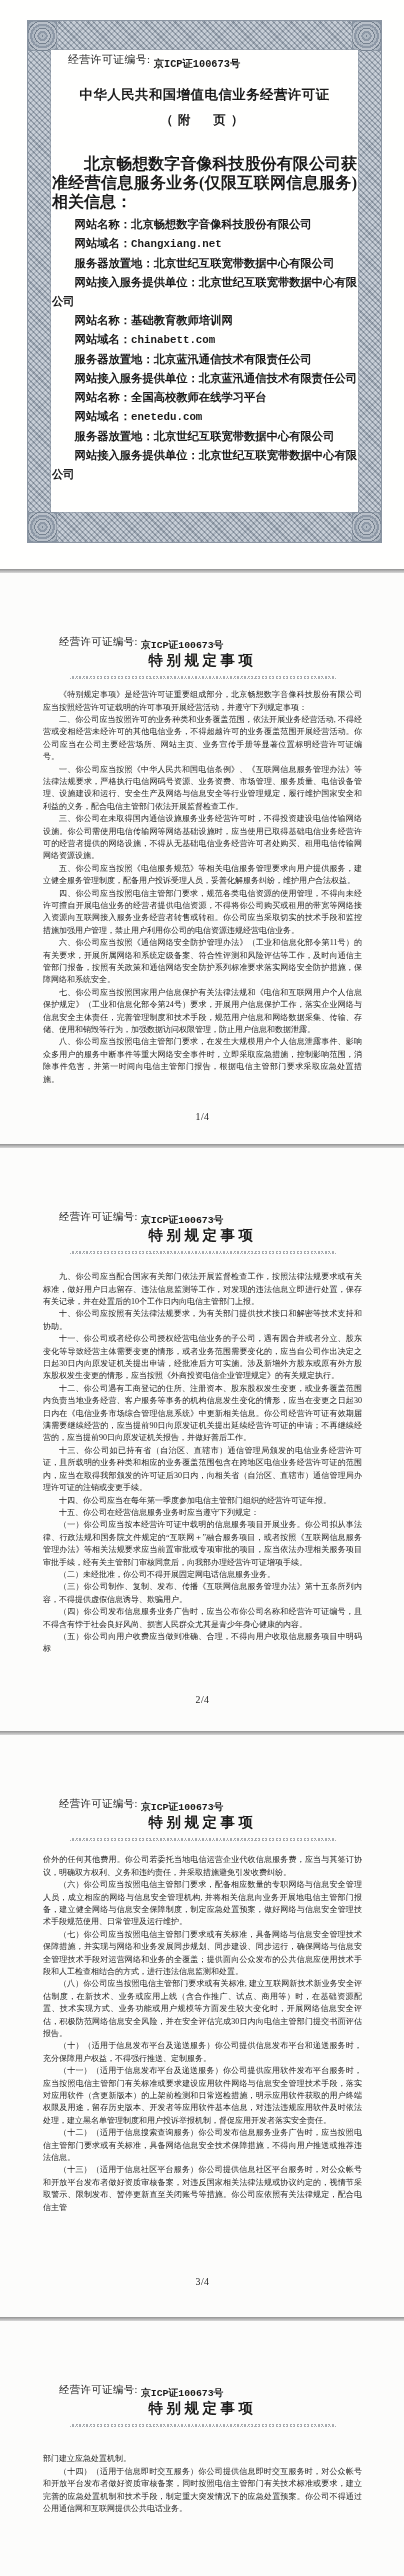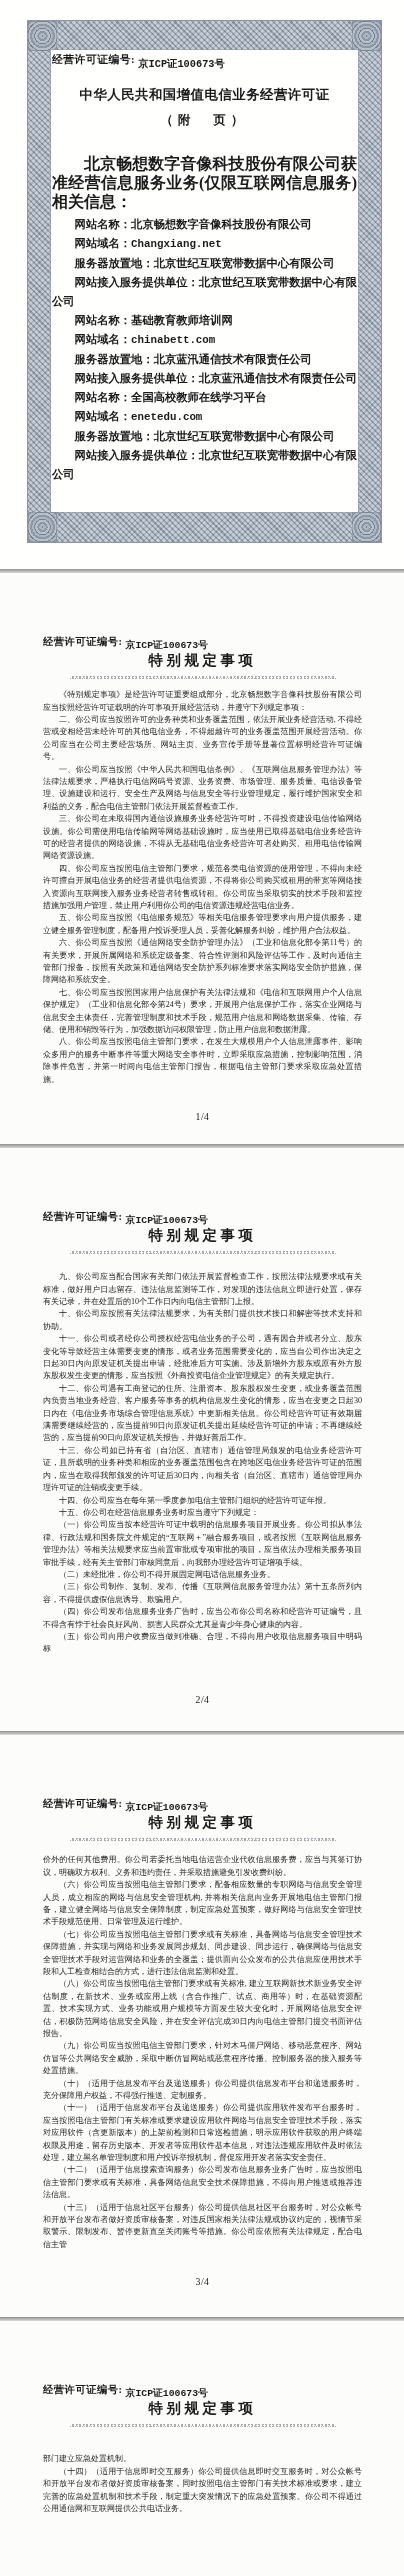--- a/index.html
+++ b/index.html
@@ -18,21 +18,21 @@
   .fs-top{left:0;right:0;top:0;height:29px;}
   .fs-bottom{left:0;right:0;bottom:0;height:30px;}
   .fs-left{left:0;top:0;bottom:0;width:23px;}
   .fs-right{right:0;top:0;bottom:0;width:23px;}
   .fc{position:absolute;width:29px;height:30px;background:
       repeating-radial-gradient(circle at 50% 50%, #75818f 0 1px, #aeb7c1 1px 3.1px, #8d98a6 3.1px 5.2px, #b9c0c9 5.2px 7.2px);
       box-shadow:inset 0 0 0 0.5px #7f8a98;}
   .fc-tl{left:0;top:0}.fc-tr{right:0;top:0}.fc-bl{left:0;bottom:0}.fc-br{right:0;bottom:0}
   .frame-inner{position:absolute;left:23px;top:29px;right:23px;bottom:30px;background:#fffffe;box-shadow:0 0 0 0.5px #8b95a2;}
   .cert-content{position:absolute;left:52px;top:53px;width:305px;}
-  .lic-label{font-size:10.8px;font-weight:bold;letter-spacing:0.5px;}
+  .lic-label{font-size:10.8px;font-weight:normal;letter-spacing:0.5px;padding-left:16px;}
   .lic-no{font-family:"Liberation Mono","DejaVu Sans Mono",monospace;font-size:10.3px;font-weight:bold;display:inline-block;transform:translateY(4.1px);margin-left:3.1px;}
   .cert-title{text-align:center;font-size:13.4px;font-weight:bold;margin:18.5px 0 0;letter-spacing:0.5px;}
   .cert-sub{text-align:center;font-size:12.4px;font-weight:bold;margin:8.2px 0 0;letter-spacing:5.2px;}
   .cert-intro{margin:25px 0 0;font-size:16px;font-weight:600;line-height:19px;text-indent:2em;text-align:justify;}
   .entries{margin-top:4.1px;}
   .entry{margin:0;font-size:11.3px;font-weight:600;line-height:19px;text-indent:2em;text-align:justify;}
   .entry .mono{font-family:"Liberation Mono","DejaVu Sans Mono",monospace;font-size:10.8px;}
 
   
   .special{background:#fcfcfb;}
@@ -121,24 +121,24 @@
     <div class="sp-body">
 
         <p class="clause indent">《特别规定事项》是经营许可证重要组成部分，北京畅想数字音像科技股份有限公司应当按照经营许可证载明的许可事项开展经营活动，并遵守下列规定事项：</p>
 
         <p class="clause indent">二、你公司应当按照许可的业务种类和业务覆盖范围，依法开展业务经营活动, 不得经营或变相经营未经许可的其他电信业务，不得超越许可的业务覆盖范围开展经营活动。你公司应当在公司主要经营场所、网站主页、业务宣传手册等显著位置标明经营许可证编号。</p>
 
         <p class="clause indent">一、你公司应当按照《中华人民共和国电信条例》、《互联网信息服务管理办法》等法律法规要求，严格执行电信网码号资源、业务资费、市场管理、服务质量、电信设备管理、设施建设和运行、安全生产及网络与信息安全等行业管理规定，履行维护国家安全和利益的义务，配合电信主管部门依法开展监督检查工作。</p>
 
         <p class="clause indent">三、你公司在未取得国内通信设施服务业务经营许可时，不得投资建设电信传输网络设施。你公司需使用电信传输网等网络基础设施时，应当使用已取得基础电信业务经营许可的经营者提供的网络设施，不得从无基础电信业务经营许可者处购买、租用电信传输网网络资源设施。</p>
 
+        <p class="clause indent">五、你公司应当按照《电信服务规范》等相关电信服务管理要求向用户提供服务，建立健全服务管理制度，配备用户投诉受理人员，妥善化解服务纠纷，维护用户合法权益。</p>
+
         <p class="clause indent">四、你公司应当按照电信主管部门要求，规范各类电信资源的使用管理，不得向未经许可擅自开展电信业务的经营者提供电信资源，不得将你公司购买或租用的带宽等网络接入资源向互联网接入服务业务经营者转售或转租。你公司应当采取切实的技术手段和监控措施加强用户管理，禁止用户利用你公司的电信资源违规经营电信业务。</p>
 
-        <p class="clause indent">五、你公司应当按照《电信服务规范》等相关电信服务管理要求向用户提供服务，建立健全服务管理制度，配备用户投诉受理人员，妥善化解服务纠纷，维护用户合法权益。</p>
-
         <p class="clause indent">六、你公司应当按照《通信网络安全防护管理办法》（工业和信息化部令第11号）的有关要求，开展所属网络和系统定级备案、符合性评测和风险评估等工作，及时向通信主管部门报备，按照有关政策和通信网络安全防护系列标准要求落实网络安全防护措施，保障网络和系统安全。</p>
 
         <p class="clause indent">七、你公司应当按照国家用户信息保护有关法律法规和《电信和互联网用户个人信息保护规定》（工业和信息化部令第24号）要求，开展用户信息保护工作，落实企业网络与信息安全主体责任，完善管理制度和技术手段，规范用户信息和网络数据采集、传输、存储、使用和销毁等行为，加强数据访问权限管理，防止用户信息和数据泄露。</p>
 
         <p class="clause indent">八、你公司应当按照电信主管部门要求，在发生大规模用户个人信息泄露事件、影响众多用户的服务中断事件等重大网络安全事件时，立即采取应急措施，控制影响范围，消除事件危害，并第一时间向电信主管部门报告，根据电信主管部门要求采取应急处置措施。</p>
       </div>
     <div class="page-num">1/4</div>
   </section>
 
   <div class="page-sep"></div>
@@ -189,21 +189,20 @@
     <div class="sp-body">
 
         <p class="clause flush">价外的任何其他费用。你公司若委托当地电信运营企业代收信息服务费，应当与其签订协议，明确双方权利、义务和违约责任，并采取措施避免引发收费纠纷。</p>
 
         <p class="clause indent">（六）你公司应当按照电信主管部门要求，配备相应数量的专职网络与信息安全管理人员，成立相应的网络与信息安全管理机构, 并将相关信息向业务开展地电信主管部门报备，建立健全网络与信息安全保障制度，制定应急处置预案，做好网络与信息安全管理技术手段规范使用、日常管理及运行维护。</p>
 
         <p class="clause indent">（七）你公司应当按照电信主管部门要求或有关标准，具备网络与信息安全管理技术保障措施，并实现与网络和业务发展同步规划、同步建设、同步运行，确保网络与信息安全管理技术手段对运营网络和业务的全覆盖；提供面向公众发布的公共信息应使用技术手段和人工检查相结合的方式，进行违法信息监测和处置。</p>
 
         <p class="clause indent">（八）你公司应当按照电信主管部门要求或有关标准, 建立互联网新技术新业务安全评估制度，在新技术、业务或应用上线（含合作推广、试点、商用等）时，在基础资源配置、技术实现方式、业务功能或用户规模等方面发生较大变化时，开展网络信息安全评估，积极防范网络信息安全风险，并在安全评估完成30日内向电信主管部门提交书面评估报告。</p>
 
-        <p class="clause indent">（九）你公司应当按照电信主管部门要求，针对木马僵尸网络、移动恶意程序、网站仿冒等公共网络安全威胁，采取中断仿冒网站或恶意程序传播、控制服务器的接入服务等处置措施。</p>
 
         <p class="clause indent">（十）（适用于信息发布平台及递送服务）你公司提供信息发布平台和递送服务时，充分保障用户权益，不得强行推送、定制服务。</p>
 
         <p class="clause indent">（十一）（适用于信息发布平台及递送服务）你公司提供应用软件发布平台服务时，应当按照电信主管部门有关标准或要求建设应用软件网络与信息安全管理技术手段，落实对应用软件（含更新版本）的上架前检测和日常巡检措施，明示应用软件获取的用户终端权限及用途，留存历史版本、开发者等应用软件基本信息，对违法违规应用软件及时依法处理，建立黑名单管理制度和用户投诉举报机制，督促应用开发者落实安全责任。</p>
 
         <p class="clause indent">（十二）（适用于信息搜索查询服务）你公司发布信息服务业务广告时，应当按照电信主管部门要求或有关标准，具备网络信息安全技术保障措施，不得向用户推送或推荐违法信息。</p>
 
         <p class="clause indent">（十三）（适用于信息社区平台服务）你公司提供信息社区平台服务时，对公众帐号和开放平台发布者做好资质审核备案，对违反国家相关法律法规或协议约定的，视情节采取警示、限制发布、暂停更新直至关闭账号等措施。你公司应依照有关法律规定，配合电信主管</p>
       </div>
     <div class="page-num">3/4</div>

